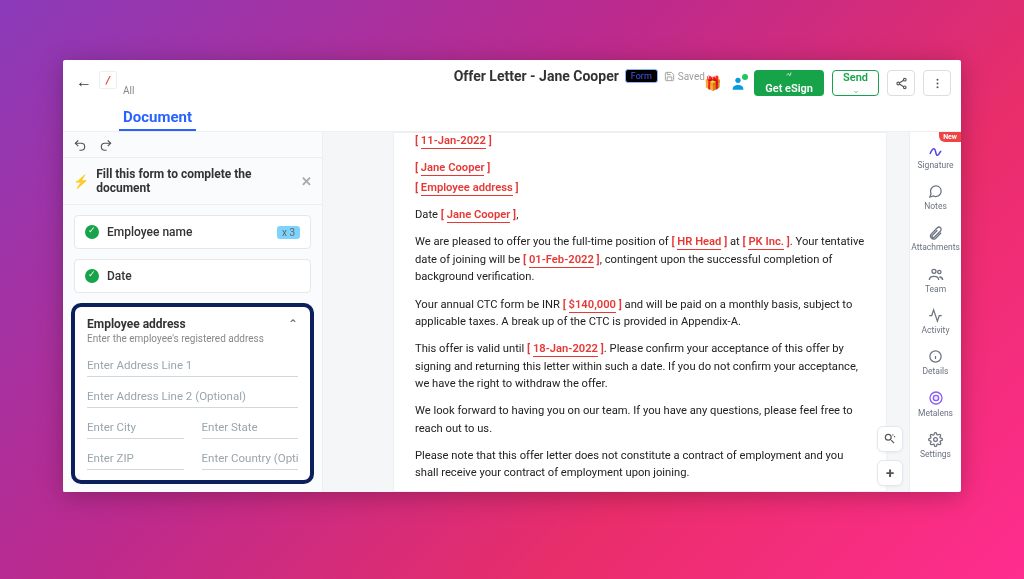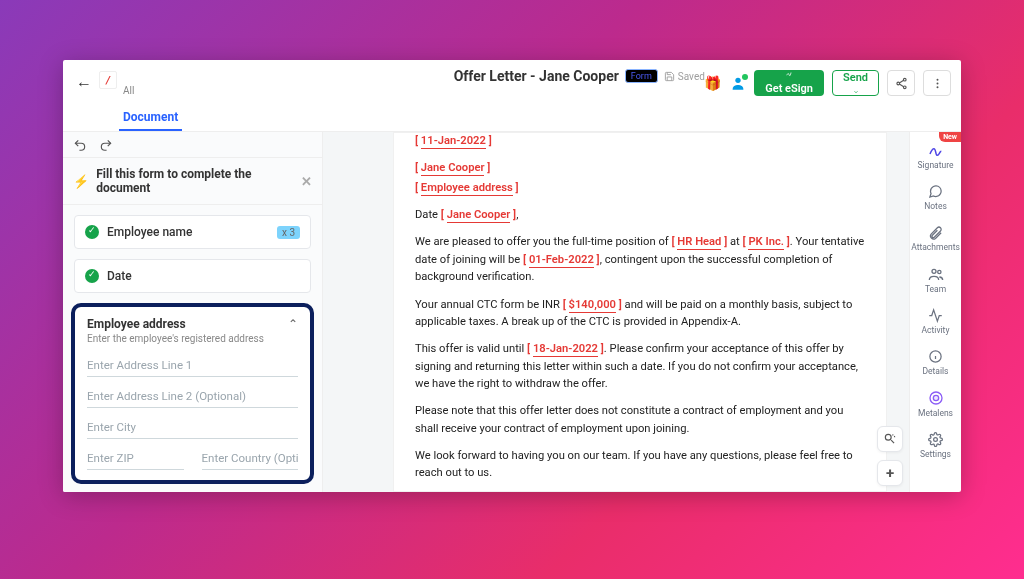--- a/index.html
+++ b/index.html
@@ -25,21 +25,21 @@
   .gift-icon { font-size: 14px; }
   .user-icon-wrap { position:relative; font-size:14px; color:#039be5; }
   .user-dot { position:absolute; width:6px; height:6px; background:#22c55e; border-radius:50%; top:-1px; right:-2px; }
   .btn { height: 26px; padding: 0 10px; border-radius: 4px; font-size: 11px; font-weight:600; display:flex; align-items:center; gap:5px; cursor:pointer; border:1px solid transparent;flex-direction:column; }
   .btn-green { background:#16a34a; color:#fff; }
   .btn-green-outline { border:1px solid #16a34a; color:#16a34a; background:#fff; }
   .icon-btn { width:28px; height:26px; border:1px solid #ddd; border-radius:4px; display:flex; align-items:center; justify-content:center; color:#555; font-size:13px; }
   
   .tabs { display:flex; align-items:center; height: 28px; padding: 0 10px; border-bottom: 1px solid #eee; }
   .tab-spacer { width: 46px; }
-  .tab { font-size: 12px; font-weight:700; color:#2962ff; padding: 0 4px; height:100%; display:flex; align-items:center; border-bottom: 2px solid #2962ff; }
+  .tab { font-size: 15px; font-weight:700; color:#2962ff; padding: 0 4px; height:100%; display:flex; align-items:center; border-bottom: 2px solid #2962ff; }
   
   .body { flex:1; display:flex; min-height:0; }
   
   .left { width: 260px; border-right:1px solid #eee; display:flex; flex-direction:column; background:#fafbfc; min-height:0; }
   .undo-row { height:26px; display:flex; align-items:center; gap:12px; padding: 0 10px; border-bottom:1px solid #eee; color:#555; font-size:13px; }
   .fill-banner { display:flex; align-items:center; gap:7px; padding: 9px 10px; font-size: 12px; font-weight:700; color:#333; border-bottom:1px solid #eee; }
   .bolt { color:#fbc02d; font-size:13px; }
   .fill-close { margin-left:auto; color:#aaa; font-size:13px; }
   .fields-scroll { flex:1; overflow:hidden; padding: 10px 8px 0 8px; }
   .field-card { background:#fff; border:1px solid #e5e7eb; border-radius:4px; padding: 9px 10px; margin: 0 3px 10px 3px; display:flex; align-items:center; gap:8px; font-size:12px; }
@@ -181,20 +181,21 @@
             <div>
               <div class="addr-title">Employee address</div>
               <div class="addr-sub">Enter the employee's registered address</div>
             </div>
             <span class="addr-caret">⌃</span>
           </div>
           <input class="addr-input" style="margin-top: 8px;" placeholder="Enter Address Line 1">
           <input class="addr-input" style="margin-top: 6px;" placeholder="Enter Address Line 2 (Optional)">
           <div class="addr-row2" style="margin-top:6px;">
             <input class="addr-input" placeholder="Enter City" style="">
+            <input class="addr-input" placeholder="Enter State" style="">
           </div>
           <div class="addr-row2" style="margin-top:6px;">
             <input class="addr-input" placeholder="Enter ZIP" style="">
             <input class="addr-input" placeholder="Enter Country (Optional)" style="">
           </div>
           
         </div>
       </div>
     </div>
 
@@ -213,22 +214,22 @@
         </p>
         <p>
           <span>Your annual CTC form be INR</span>
           <span class="br-red">[ </span><span class="tok uline">$140,000</span><span class="br-red"> ]</span>
           <span>and will be paid on a monthly basis, subject to applicable taxes. A break up of the CTC is provided in Appendix-A.</span>
         </p>
         <p>
           <span>This offer is valid until</span>
           <span class="br-red">[ </span><span class="tok uline">18-Jan-2022</span><span class="br-red"> ]</span><span>. Please confirm your acceptance of this offer by signing and returning this letter within such a date. If you do not confirm your acceptance, we have the right to withdraw the offer.</span>
         </p>
+        <p>We look forward to having you on our team. If you have any questions, please feel free to reach out to us.</p>
         <p>Please note that this offer letter does not constitute a contract of employment and you shall receive your contract of employment upon joining.</p>
-        <p>We look forward to having you on our team. If you have any questions, please feel free to reach out to us.</p>
 
       </div>
 
       <div class="float-icons">
         <div class="fi">
           <svg width="14" height="14" viewBox="0 0 24 24" fill="none" stroke="#555" stroke-width="2">
               <circle cx="9" cy="9" r="5"></circle>
               <path d="M14 14l5 5"></path>
               <path d="M20 9a4 4 0 0 0-4-4" stroke-dasharray="2 2"></path>
             </svg>

